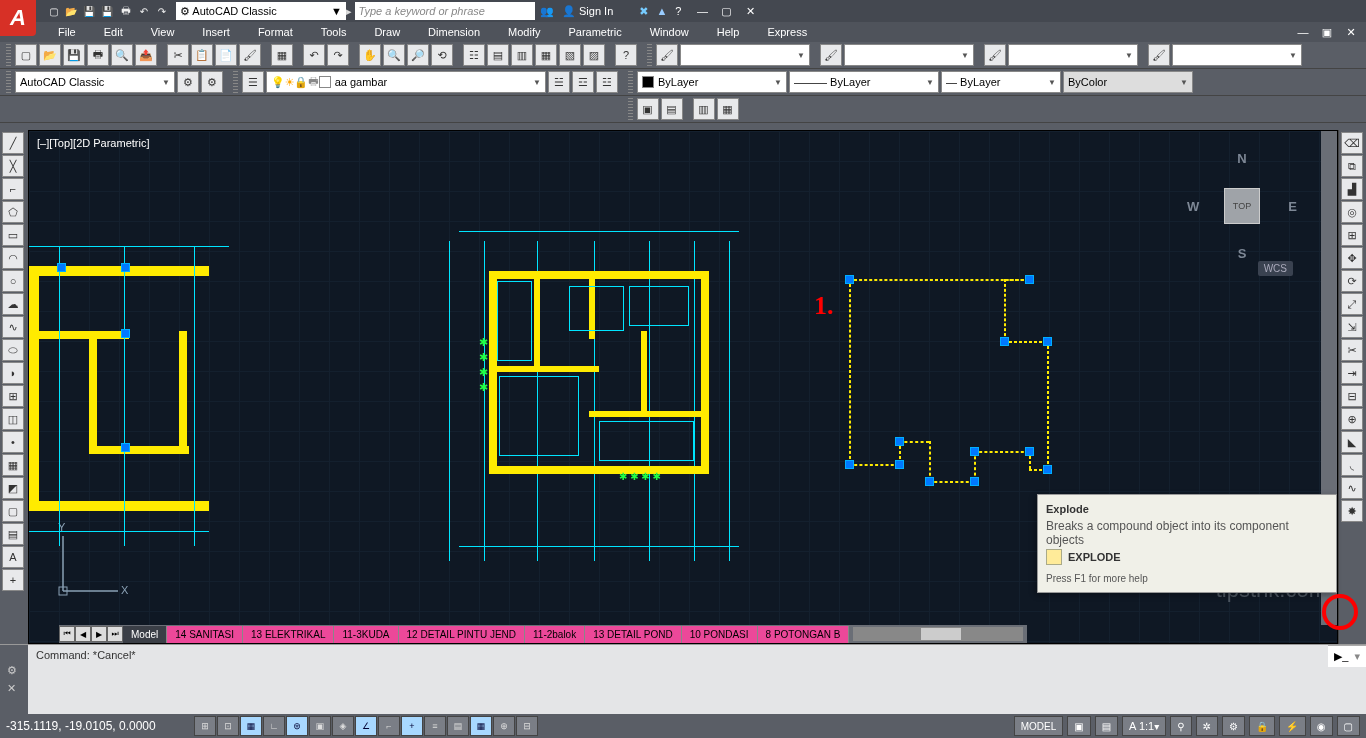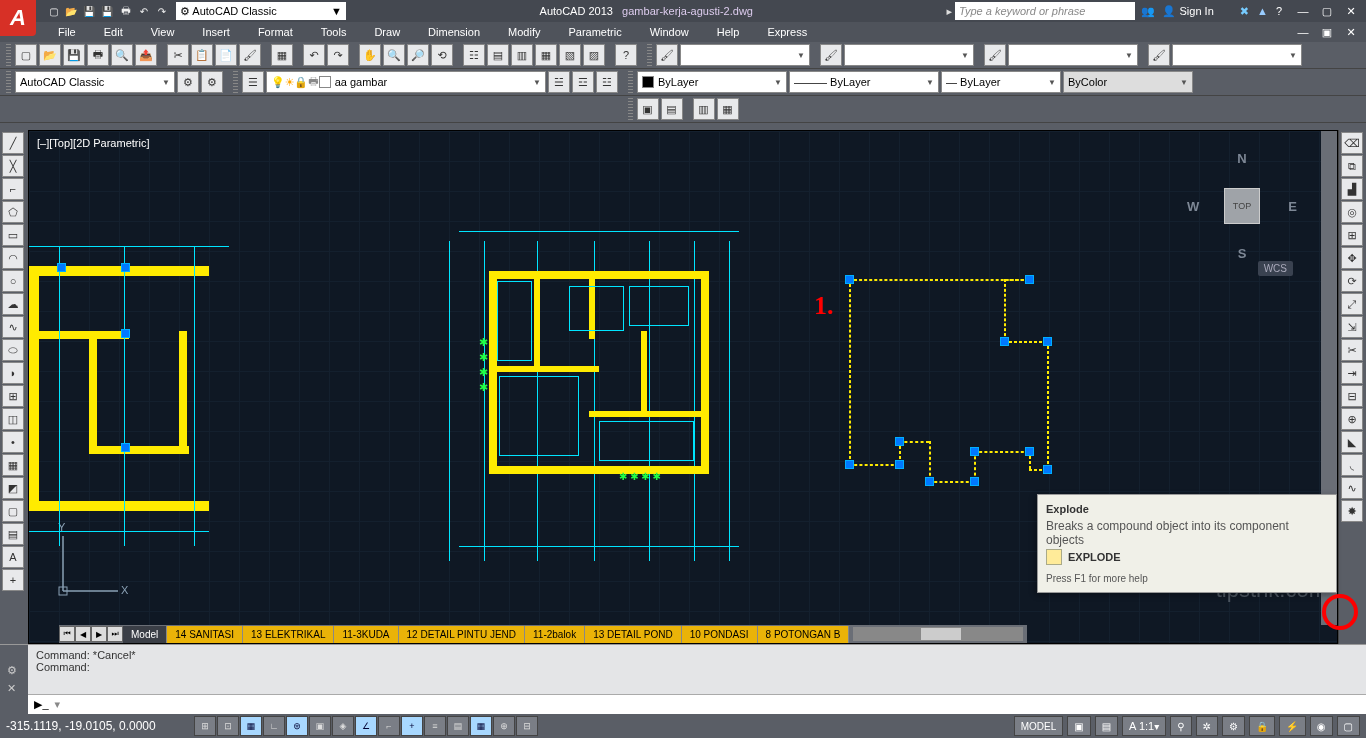--- a/index.html
+++ b/index.html
@@ -67,21 +67,21 @@
 
   
   .wm{position:absolute;right:10px;bottom:40px;text-align:right;z-index:15;pointer-events:none;}
   .wm .cad{font-size:46px;font-weight:900;color:rgba(215,48,38,.6);letter-spacing:-2px;line-height:.8;}
   .wm .url{font-size:22px;color:rgba(100,110,120,.7);letter-spacing:0;}
 
   
   .layout-tabs{position:absolute;left:30px;right:310px;bottom:0;height:18px;background:#6A6E76;display:flex;align-items:center;}
   .lt-nav{display:flex;background:#888;}
   .lt-nav div{width:16px;height:16px;border:1px solid #666;display:flex;align-items:center;justify-content:center;font-size:8px;background:#ddd;cursor:pointer;}
-  .lt-tab{padding:0 8px;height:17px;background:#eab308;border-right:1px solid #888;display:flex;align-items:center;color:#000;cursor:pointer;font-size:10px;}
+  .lt-tab{padding:0 8px;height:17px;background:#ec4899;border-right:1px solid #888;display:flex;align-items:center;color:#000;cursor:pointer;font-size:10px;}
   .lt-tab.active{background:#3A3E46;color:#fff;}
   .lt-scroll{flex:1;height:14px;background:#888;margin:0 4px;position:relative;}
   .lt-thumb{position:absolute;left:40%;width:40px;height:12px;top:1px;background:#ccc;}
 
   .right-scroll{position:absolute;right:0;top:0;bottom:18px;width:16px;background:#6A6E76;}
 
   
   .cmd-area{position:absolute;left:0;right:0;bottom:24px;height:70px;background:#E4E5E7;border-top:1px solid #999;display:flex;}
   .cmd-handle{width:28px;background:#5A5E66;display:flex;flex-direction:column;align-items:center;justify-content:center;gap:4px;}
   .cmd-handle div{width:14px;height:14px;color:#ccc;}
@@ -112,23 +112,20 @@
     <div class="icon">📂</div>
     <div class="icon">💾</div>
     <div class="icon">💾</div>
     <div class="icon">🖶</div>
     <div class="icon">↶</div>
     <div class="icon">↷</div>
   </div>
   <div class="ws-dd">
     <span>⚙ <span>AutoCAD Classic</span></span>
     <span class="arrow">▼</span>
-  </div>
-  <div class="title-center">
-    <span class="app">AutoCAD 2013</span>&nbsp;&nbsp;&nbsp;<span>gambar-kerja-agusti-2.dwg</span>
   </div>
   <span style="color:#ddd;margin-right:3px;">▸</span>
   <div class="search-box">Type a keyword or phrase</div>
   <div class="title-right">
     <span>👥</span>
     <span>👤 <span>Sign In</span></span>
     <span style="width:10px;"></span>
     <span style="color:#7CF;">✖</span>
     <span style="color:#9CF;">▲</span>
     <span>?</span>
@@ -467,24 +464,23 @@
   </div>
 </div>
 
 <div class="red-circle" style="right:8px;bottom:108px;"></div>
 
 <div class="cmd-area">
   <div class="cmd-handle">
       <div>⚙</div>
       <div>✕</div>
     </div>
-  <div style="flex:1;display:flex;flex-direction:column;gap:17px;">
+  <div style="flex:1;display:flex;flex-direction:row;gap:17px;">
     <div class="cmd-text">
       <div>Command: *Cancel*</div>
-      <div>Command:</div>
     </div>
     <div class="cmd-input">
       <span>▶_</span>
       <span style="color:#888;">▾</span>
     </div>
   </div>
 </div>
 
 <div class="status">
   <div class="coords">-315.1119, -19.0105, 0.0000</div>

